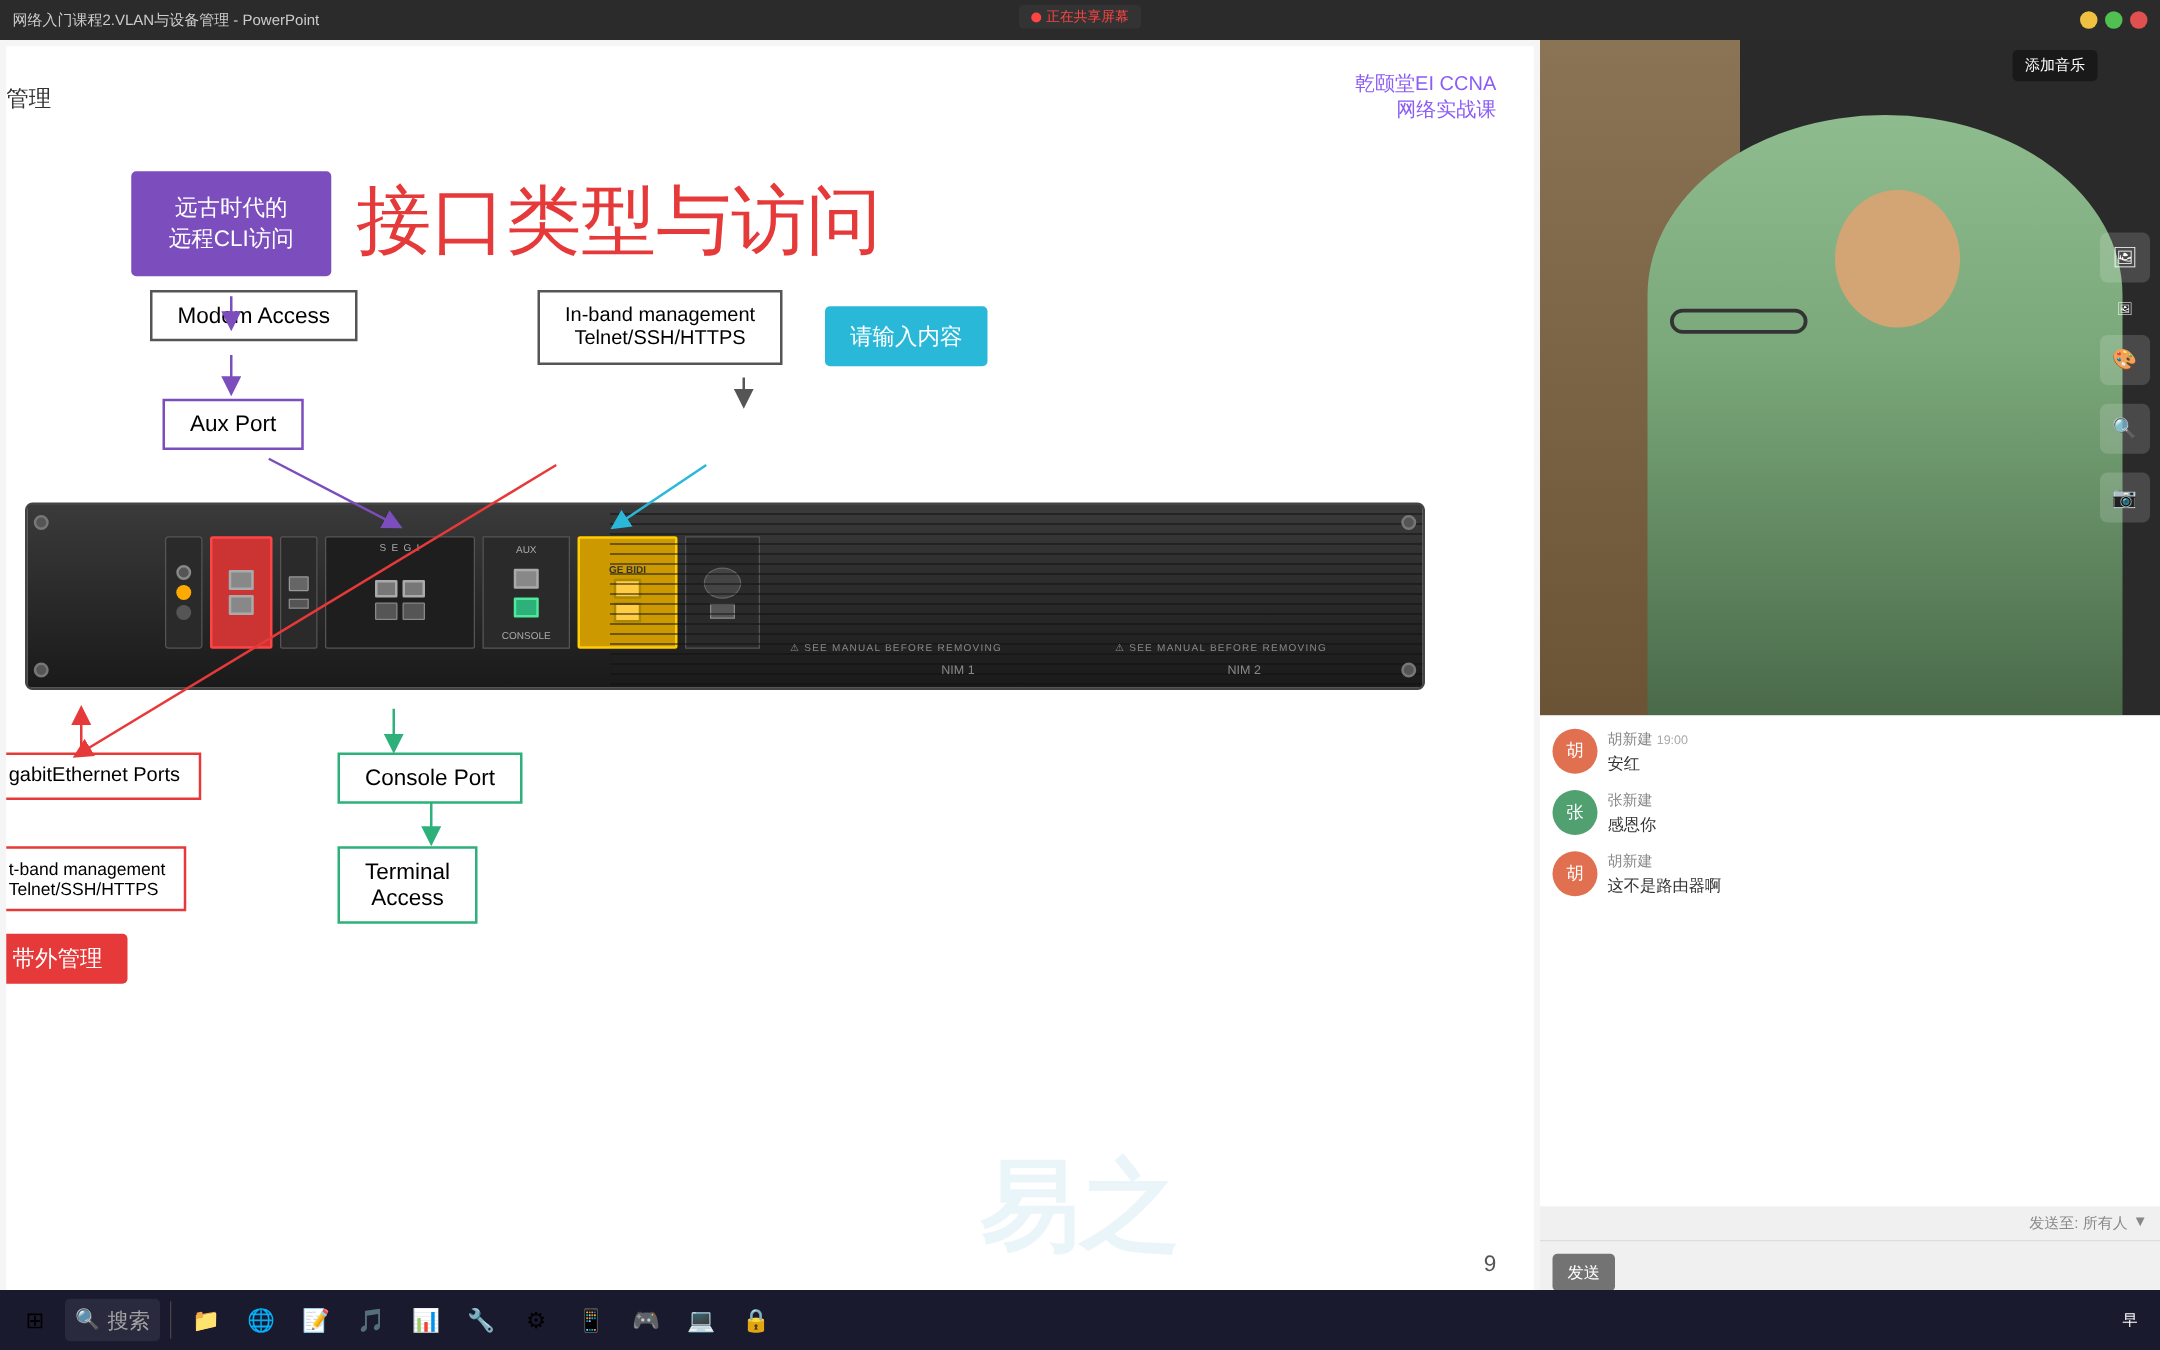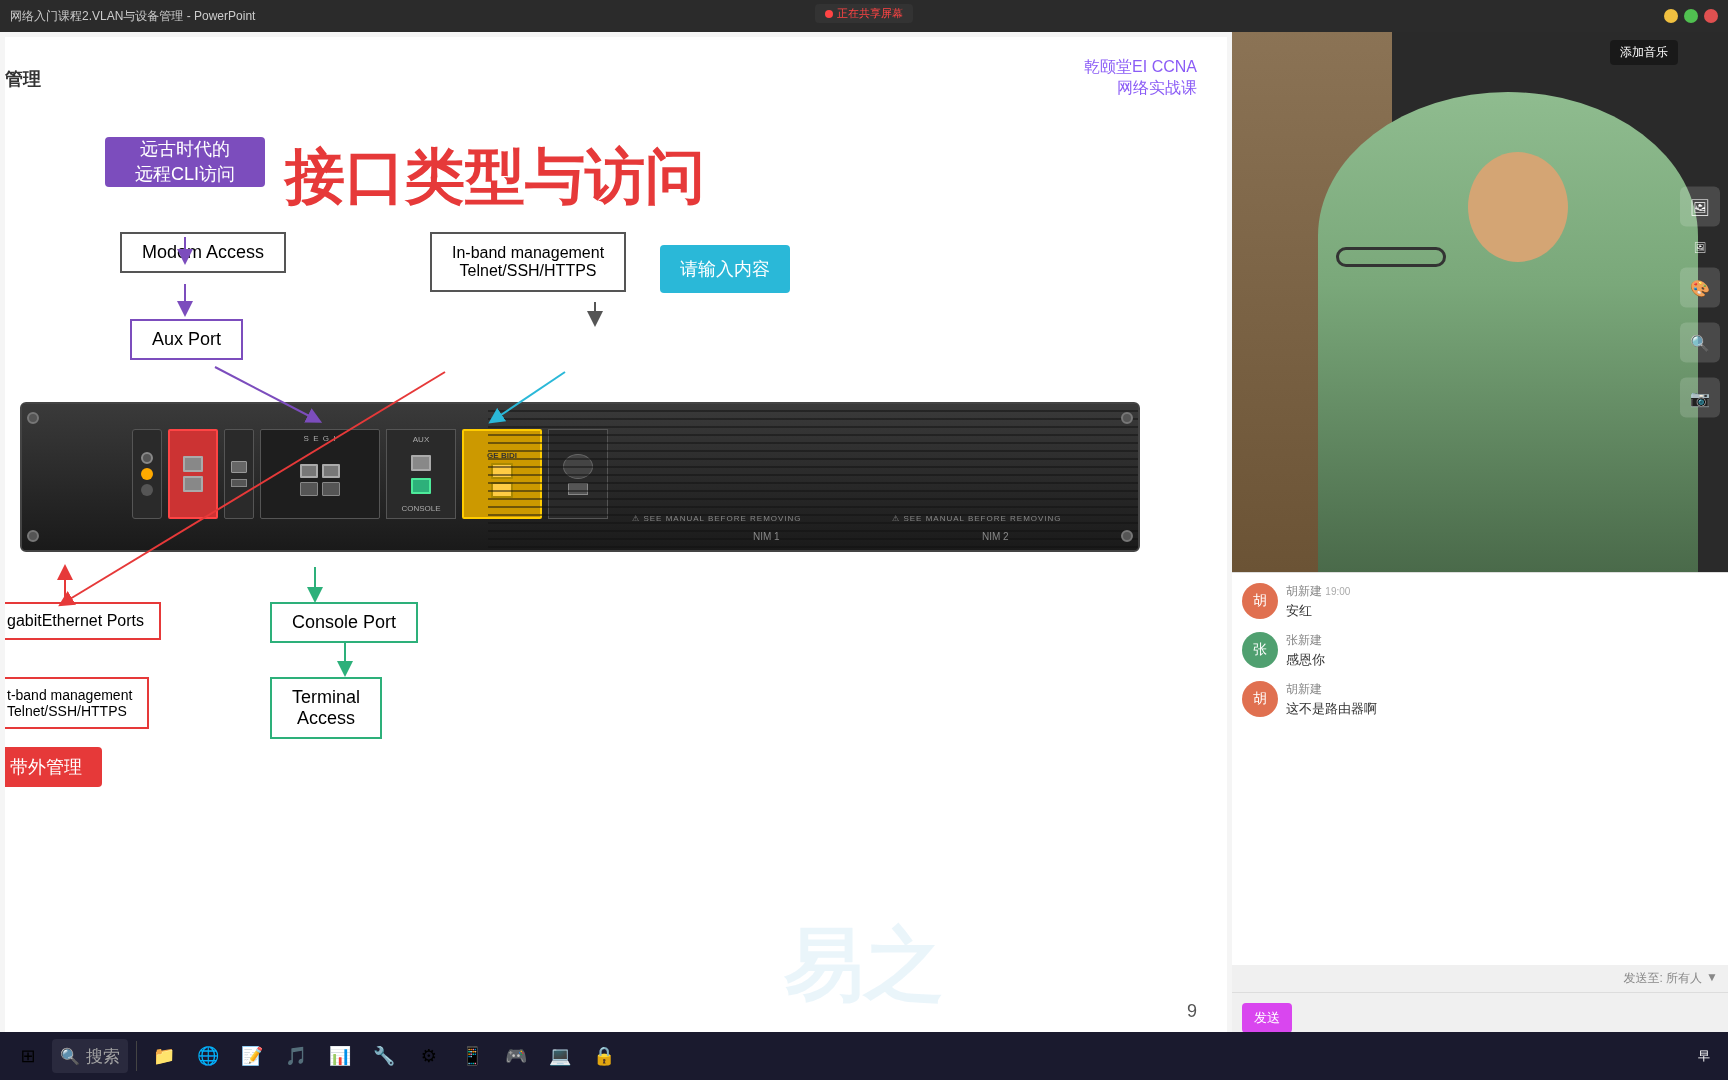--- a/index.html
+++ b/index.html
@@ -87,53 +87,53 @@
       margin: 5px;
     }
 
     
     .top-left-label {
       position: absolute;
       top: 30px;
       left: 0;
       color: #333;
       font-size: 18px;
-      font-weight: bold;
+      font-weight: normal;
     }
 
     
     .logo-area {
       position: absolute;
       top: 20px;
       right: 30px;
       text-align: right;
     }
     .logo-text {
       font-size: 16px;
       color: #8b5cf6;
     }
 
     
     .slide-title {
       position: absolute;
       top: 100px;
       left: 280px;
       font-size: 60px;
-      font-weight: bold;
+      font-weight: normal;
       color: #e63939;
     }
 
     
     .ancient-box {
       position: absolute;
       top: 100px;
       left: 100px;
       background: #7c4dbd;
       color: white;
-      padding: 0 20px;
+      padding: 17px 20px;
       font-size: 18px;
       text-align: center;
       border-radius: 4px;
       width: 160px;
       line-height: 1.4;
     }
 
     
     .modem-box {
       position: absolute;
@@ -451,21 +451,21 @@
       gap: 5px;
     }
     .chat-input {
       flex: 1;
       border: 1px solid #ddd;
       padding: 6px 10px;
       border-radius: 4px;
       font-size: 13px;
     }
     .send-btn {
-      background: #d946ef;
+      background: #737373;
       color: white;
       border: none;
       padding: 6px 12px;
       border-radius: 4px;
       cursor: pointer;
       font-size: 13px;
     }
 
     
     .taskbar {

